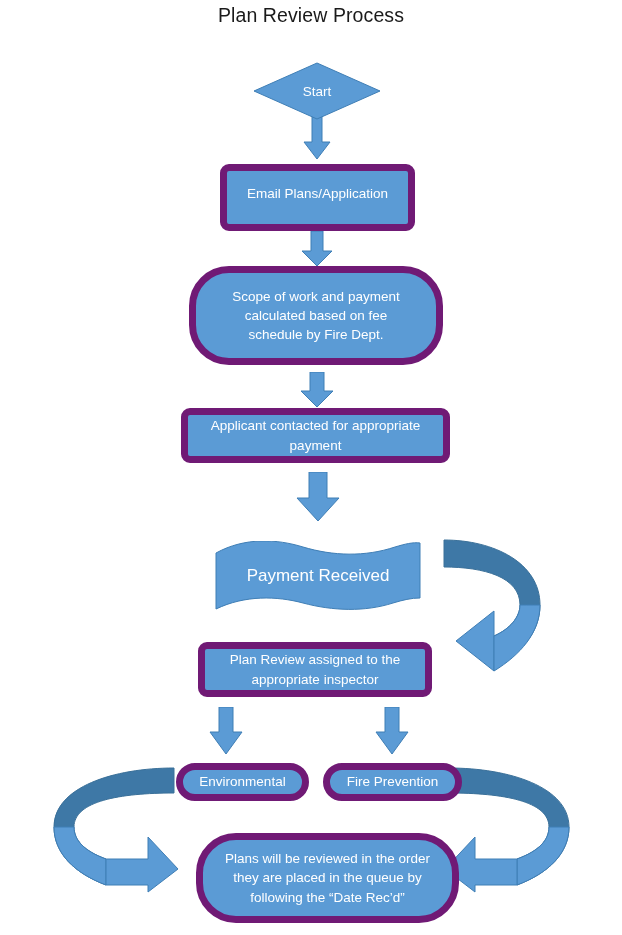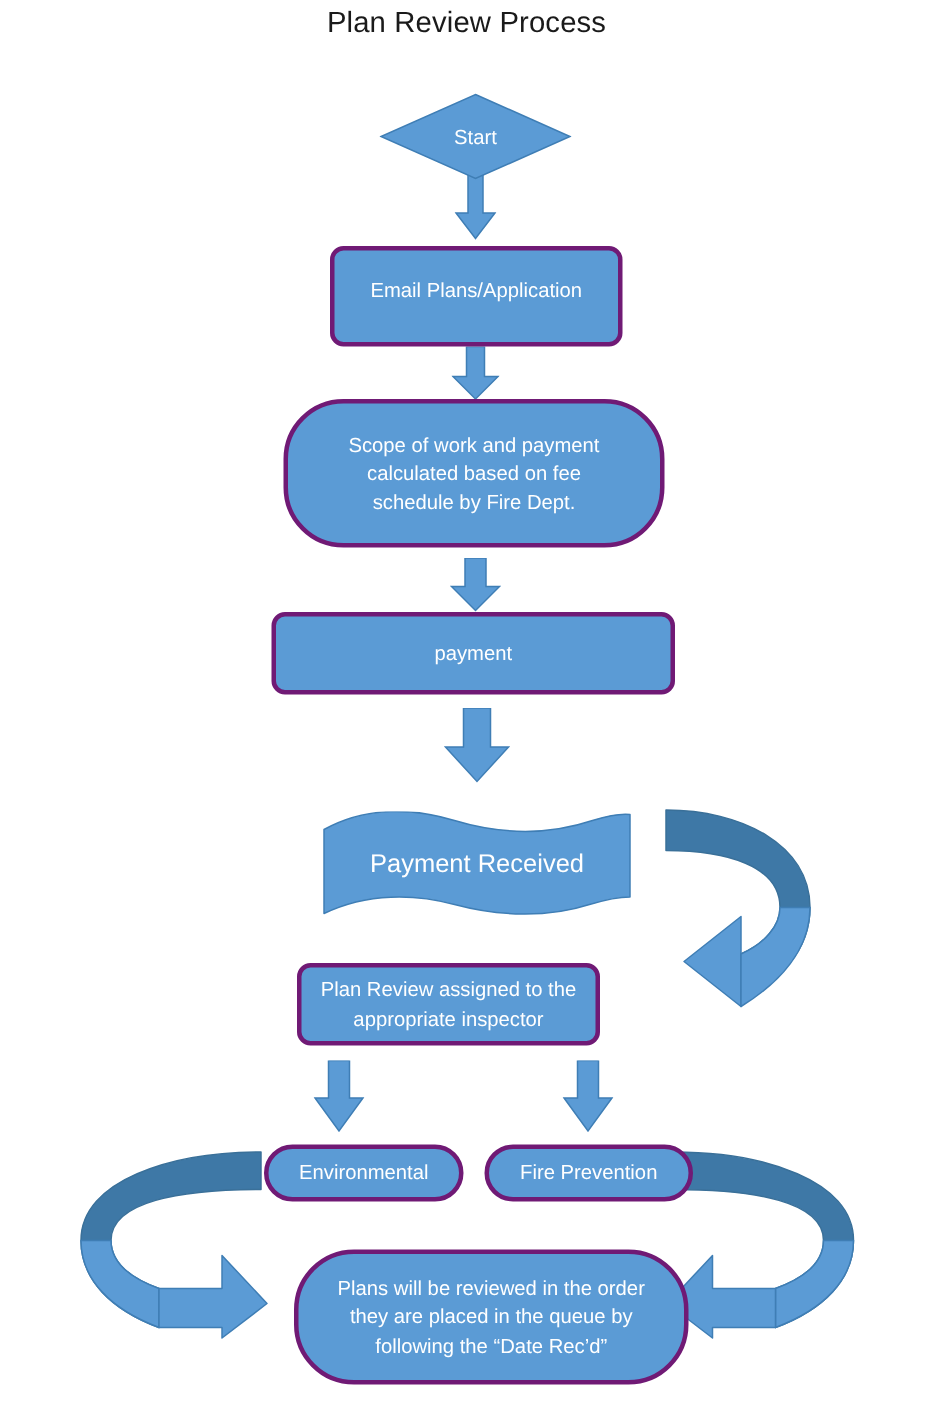--- a/index.html
+++ b/index.html
@@ -33,21 +33,21 @@
     color: #1a1a1a;
     letter-spacing: 0.1px;
     font-family: Liberation Sans, sans-serif;
   }
 
   
   .node {
     position: absolute;
     box-sizing: border-box;
     background: #5B9BD5;
-    border: 3px solid #701a75;
+    border: 7px solid #701a75;
     color: #ffffff;
     display: flex;
     align-items: center;
     justify-content: center;
     text-align: center;
     line-height: 1.42;
     font-size: 13.5px;
     font-family: "Liberation Sans", sans-serif;
     z-index: 3;
   }
@@ -137,20 +137,21 @@
       <span class="line">schedule by Fire Dept.</span>
     </span>
   </div>
 
   <svg class="block-arrow" style="left:300px; top:372px;" width="34" height="36" viewBox="0 0 34 36">
     <path d="M10 0 H24 V19 H33 L17 35 L1 19 H10 Z" fill="#5B9BD5" stroke="#3F7EB5" stroke-width="1"></path>
   </svg>
 
   <div class="node rounded-sm" style="left:181px; top:408px; width:269px; height:55px;">
     <span class="lines">
+      <span class="line">Applicant contacted for appropriate</span>
       <span class="line">payment</span>
     </span>
   </div>
 
   <svg class="block-arrow" style="left:296px; top:472px;" width="44" height="50" viewBox="0 0 44 50">
     <path d="M13 0 H31 V26 H43 L22 49 L1 26 H13 Z" fill="#5B9BD5" stroke="#3F7EB5" stroke-width="1"></path>
   </svg>
 
   <svg class="curve-arrow" style="left:432px; top:537px; z-index:1;" width="115" height="135" viewBox="0 0 115 135">
 
@@ -184,21 +185,21 @@
                C 190 3, 198 1, 205 2
                L 205 57
                C 196 57, 188 59, 178 62
                C 150 71, 118 70, 88 62
                C 62 55, 30 54, 1 68
                Z" fill="#5B9BD5" stroke="#3F7EB5" stroke-width="1" stroke-linejoin="round"></path>
     </svg>
     <span class="wtext">Payment Received</span>
   </div>
 
-  <div class="node rounded-sm" style="left:198px; top:642px; width:202px; height:55px;">
+  <div class="node rounded-sm" style="left:198px; top:642px; width:234px; height:55px;">
     <span class="lines">
       <span class="line">Plan Review assigned to the</span>
       <span class="line">appropriate inspector</span>
     </span>
   </div>
 
   <svg class="block-arrow" style="left:209px; top:707px;" width="34" height="48" viewBox="0 0 34 48">
     <path d="M10 0 H24 V25 H33 L17 47 L1 25 H10 Z" fill="#5B9BD5" stroke="#3F7EB5" stroke-width="1"></path>
   </svg>
 

